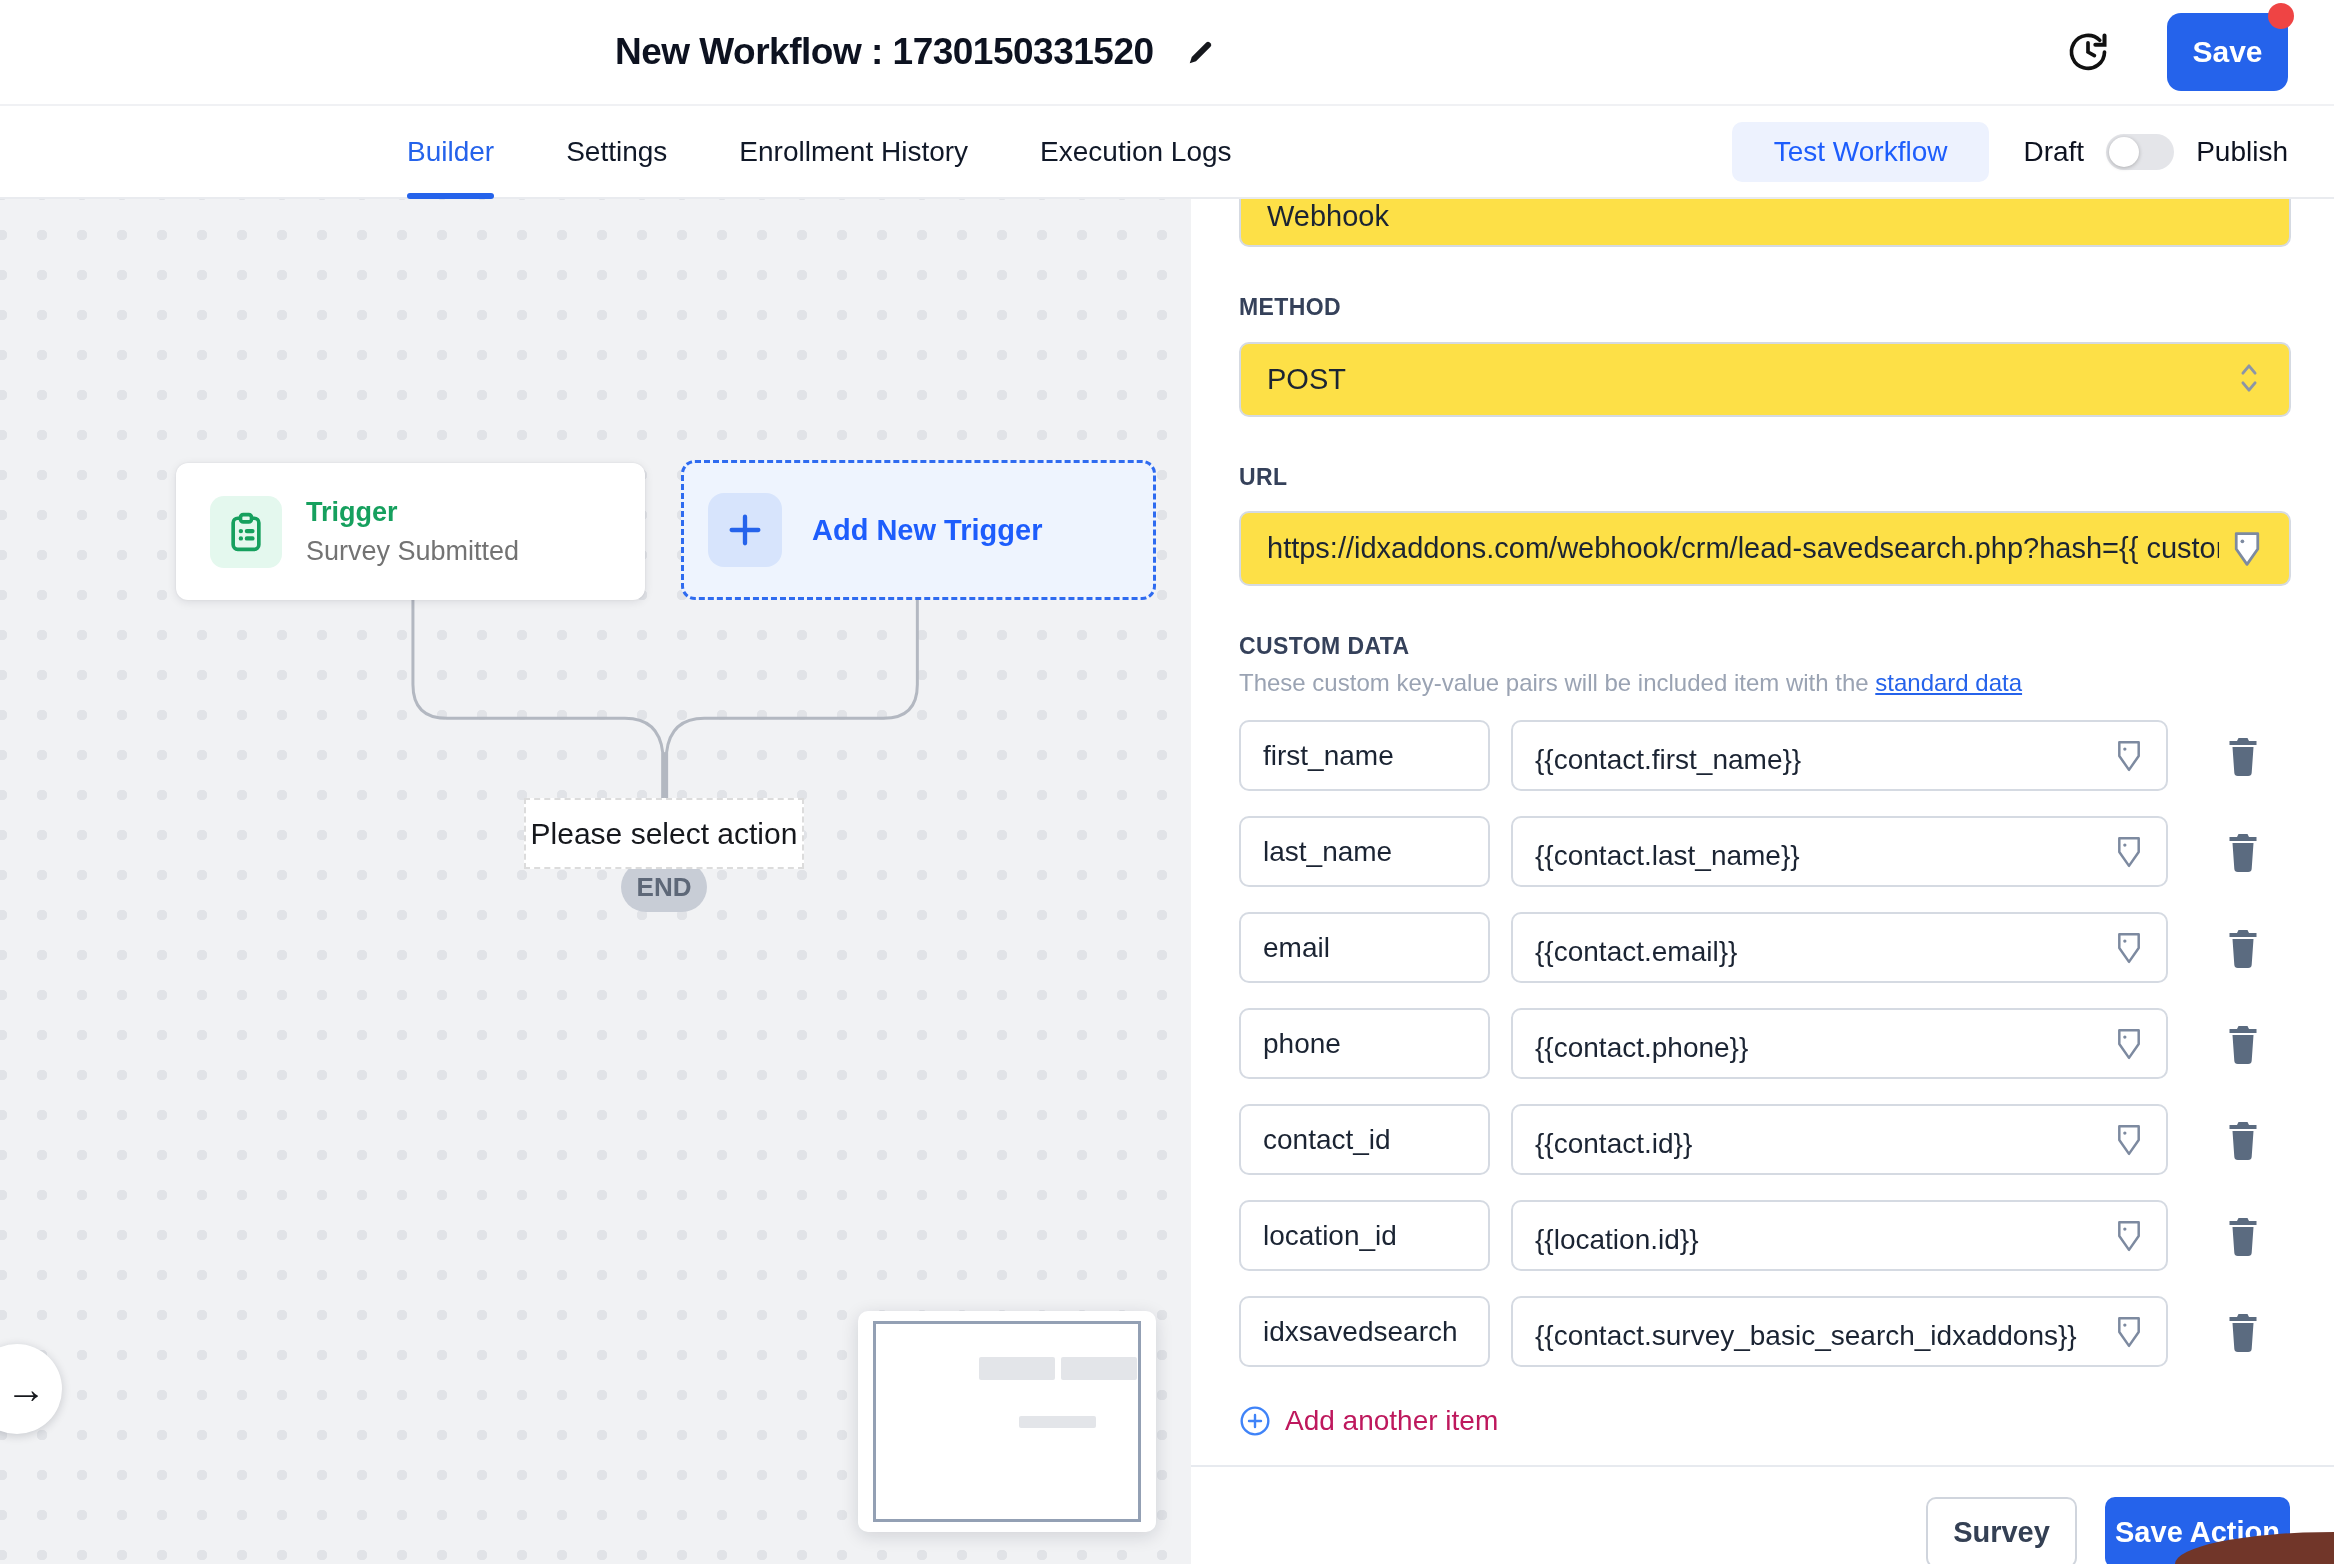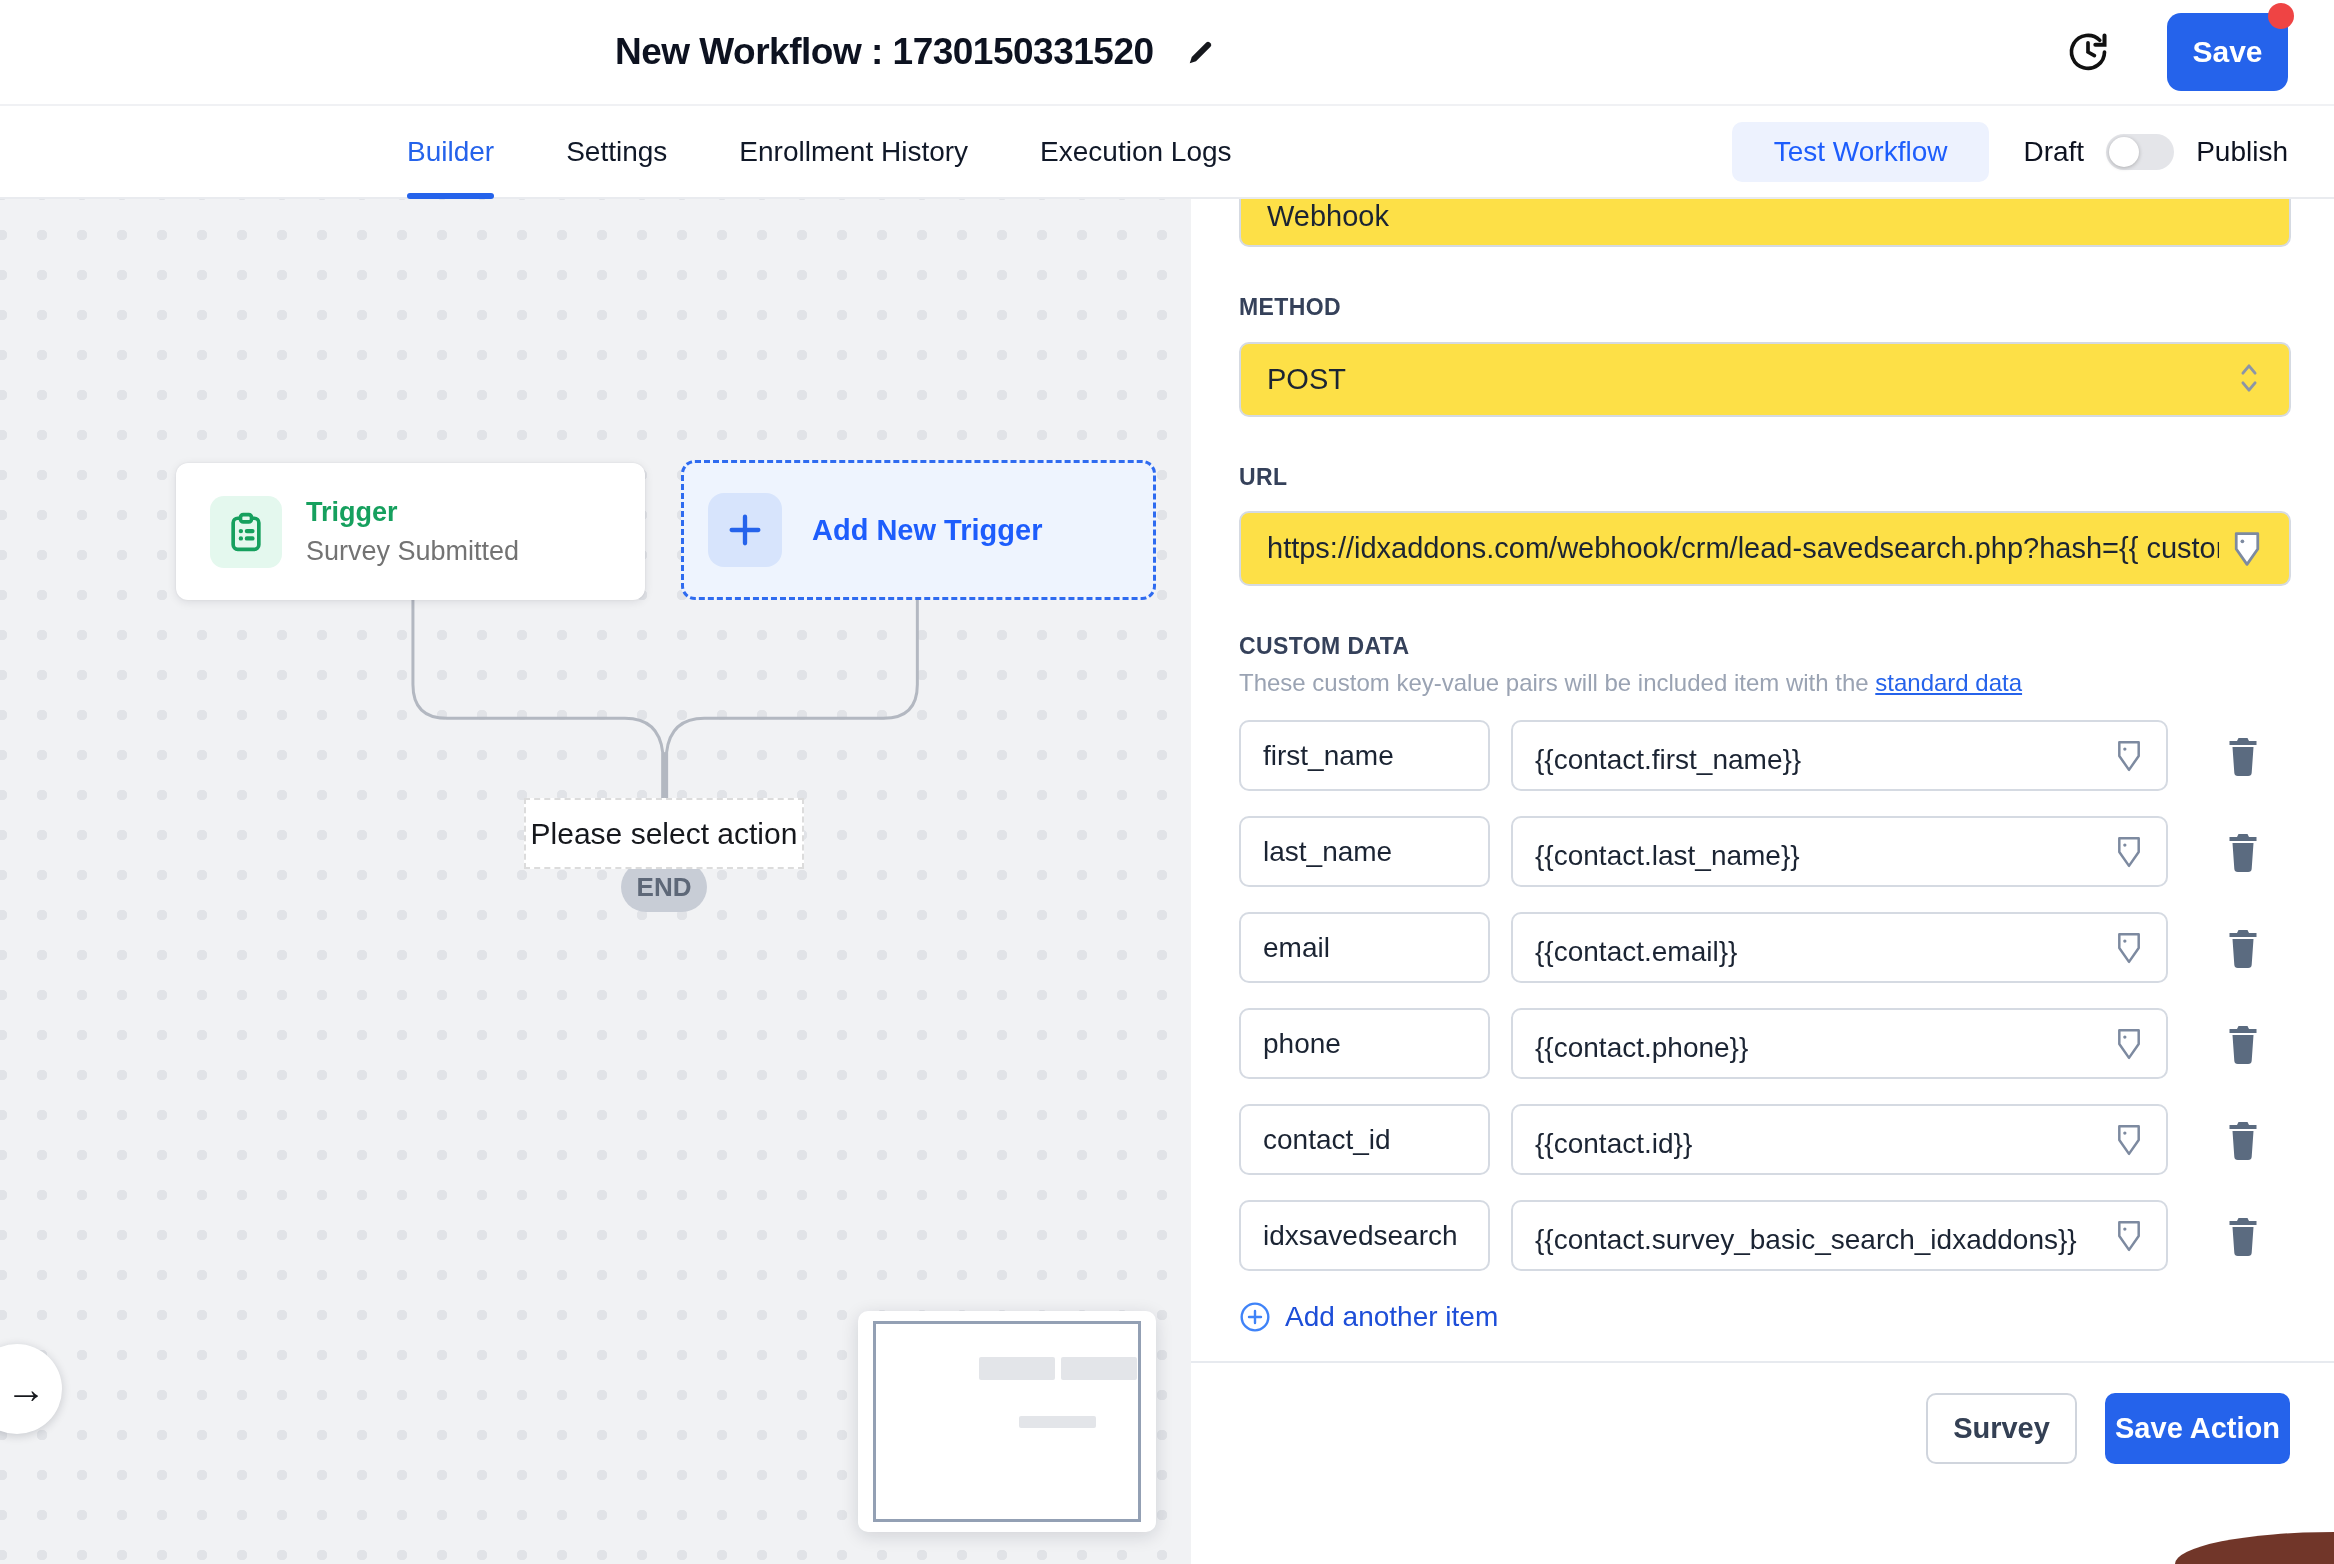--- a/index.html
+++ b/index.html
@@ -90,21 +90,21 @@
   .kv-row { display: flex; align-items: center; }
   .kv-key { width: 251px; height: 71px; border: 2px solid #d5dae2; border-radius: 10px; font-family: inherit;
             font-size: 28px; color: #1b2433; padding: 0 22px; outline: none; }
   .kv-value-wrap { position: relative; margin-left: 21px; width: 657px; }
   .kv-value { width: 100%; height: 71px; border: 2px solid #d5dae2; border-radius: 10px; font-family: inherit;
               font-size: 28px; color: #1b2433; padding: 8px 60px 0 22px; outline: none; }
   .kv-tag { position: absolute; right: 22px; top: 50%; transform: translateY(-50%); cursor: pointer; display: flex; background: #fff; }
   .trash-btn { margin-left: 51px; width: 48px; height: 54px; background: none; border: none; cursor: pointer; display: flex;
                align-items: center; justify-content: center; }
 
-  .add-item { margin-top: 30px; display: inline-flex; align-items: center; gap: 14px; color: #1d4ed8; font-size: 28px;
+  .add-item { margin-top: 38px; display: inline-flex; align-items: center; gap: 14px; color: #be185d; font-size: 28px;
               font-weight: 500; cursor: pointer; }
   .panel-divider { margin: 24px -44px 0 -48px; border-top: 2px solid #e7eaef; }
   .panel-footer { margin-top: 30px; display: flex; justify-content: flex-end; gap: 28px; }
   .cancel-btn { width: 151px; height: 71px; background: #fff; border: 2px solid #d0d5dd; border-radius: 10px;
                 font-family: inherit; font-size: 29px; font-weight: 600; color: #344054; cursor: pointer; }
   .save-action-btn { width: 185px; height: 71px; background: #2563eb; border: none; border-radius: 10px;
                      font-family: inherit; font-size: 29px; font-weight: 600; color: #fff; cursor: pointer; }
   .corner-blob { position: absolute; right: 0; bottom: 0; width: 159px; height: 32px; background: #713629;
                  border-top-left-radius: 100% 100%; }
 </style>
@@ -321,20 +321,38 @@
       </span>
     </div>
     <button class="trash-btn">
       <svg width="36" height="42" viewBox="0 0 24 28" fill="#5b6b80">
         <path d="M9 2h6l1 2h5v2.6H3V4h5l1-2z"></path>
         <path d="M5 8h14l-1.2 17.2a2.4 2.4 0 0 1-2.4 2.2H8.6a2.4 2.4 0 0 1-2.4-2.2L5 8z"></path>
       </svg>
     </button>
   </div>
 
+  <div class="kv-row">
+    <input class="kv-key" value="location_id" style="">
+    <div class="kv-value-wrap">
+      <input class="kv-value" value="{{location.id}}" style="">
+      <span class="kv-tag">
+        <svg width="34" height="36" viewBox="0 0 24 26" fill="#ffffff" stroke="#7d8aa0" stroke-width="1.8" stroke-linejoin="round">
+          <path d="M5 3h14v10l-7 10-7-10z"></path>
+          <circle cx="9" cy="8" r="1.2" fill="#7d8aa0" stroke="none"></circle>
+        </svg>
+      </span>
+    </div>
+    <button class="trash-btn">
+      <svg width="36" height="42" viewBox="0 0 24 28" fill="#5b6b80">
+        <path d="M9 2h6l1 2h5v2.6H3V4h5l1-2z"></path>
+        <path d="M5 8h14l-1.2 17.2a2.4 2.4 0 0 1-2.4 2.2H8.6a2.4 2.4 0 0 1-2.4-2.2L5 8z"></path>
+      </svg>
+    </button>
+  </div>
 
   <div class="kv-row">
     <input class="kv-key" value="idxsavedsearch" style="">
     <div class="kv-value-wrap">
       <input class="kv-value" value="{{contact.survey_basic_search_idxaddons}}" style="">
       <span class="kv-tag">
         <svg width="34" height="36" viewBox="0 0 24 26" fill="#ffffff" stroke="#7d8aa0" stroke-width="1.8" stroke-linejoin="round">
           <path d="M5 3h14v10l-7 10-7-10z"></path>
           <circle cx="9" cy="8" r="1.2" fill="#7d8aa0" stroke="none"></circle>
         </svg>

